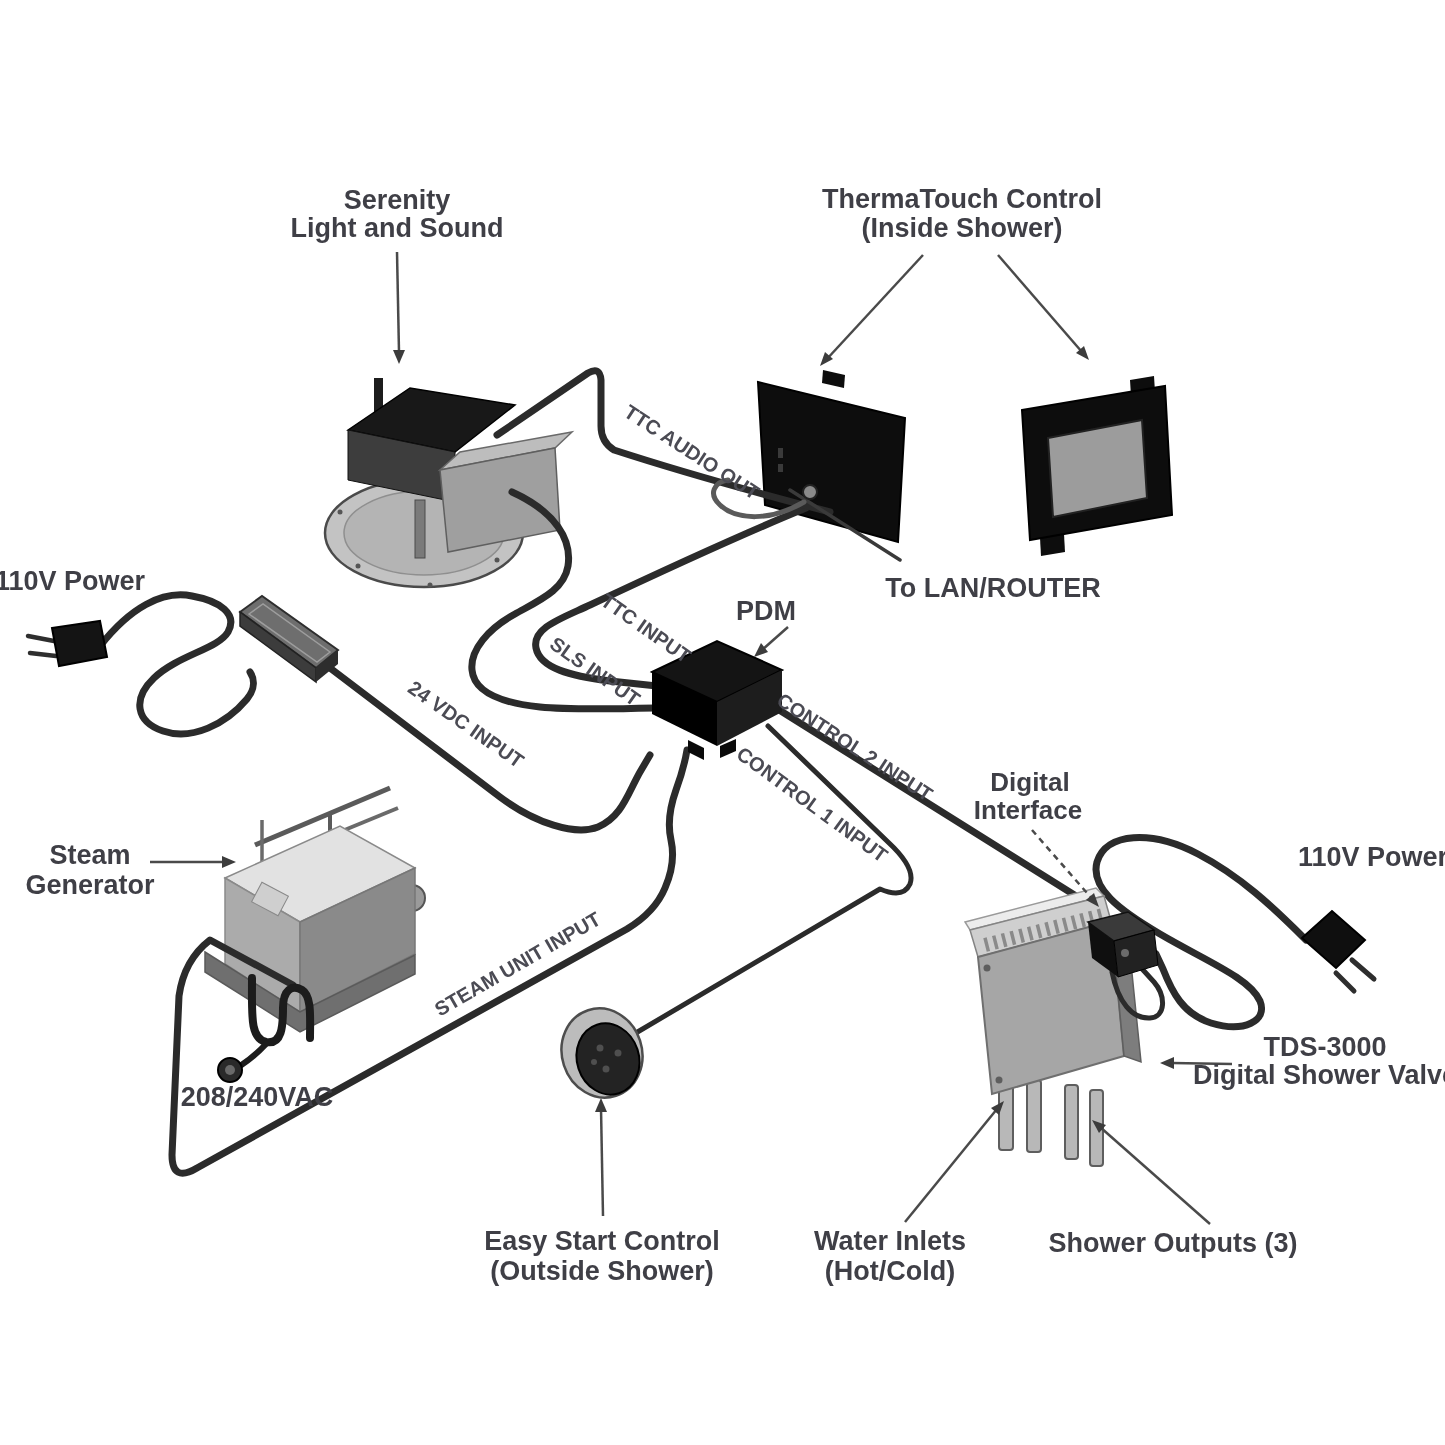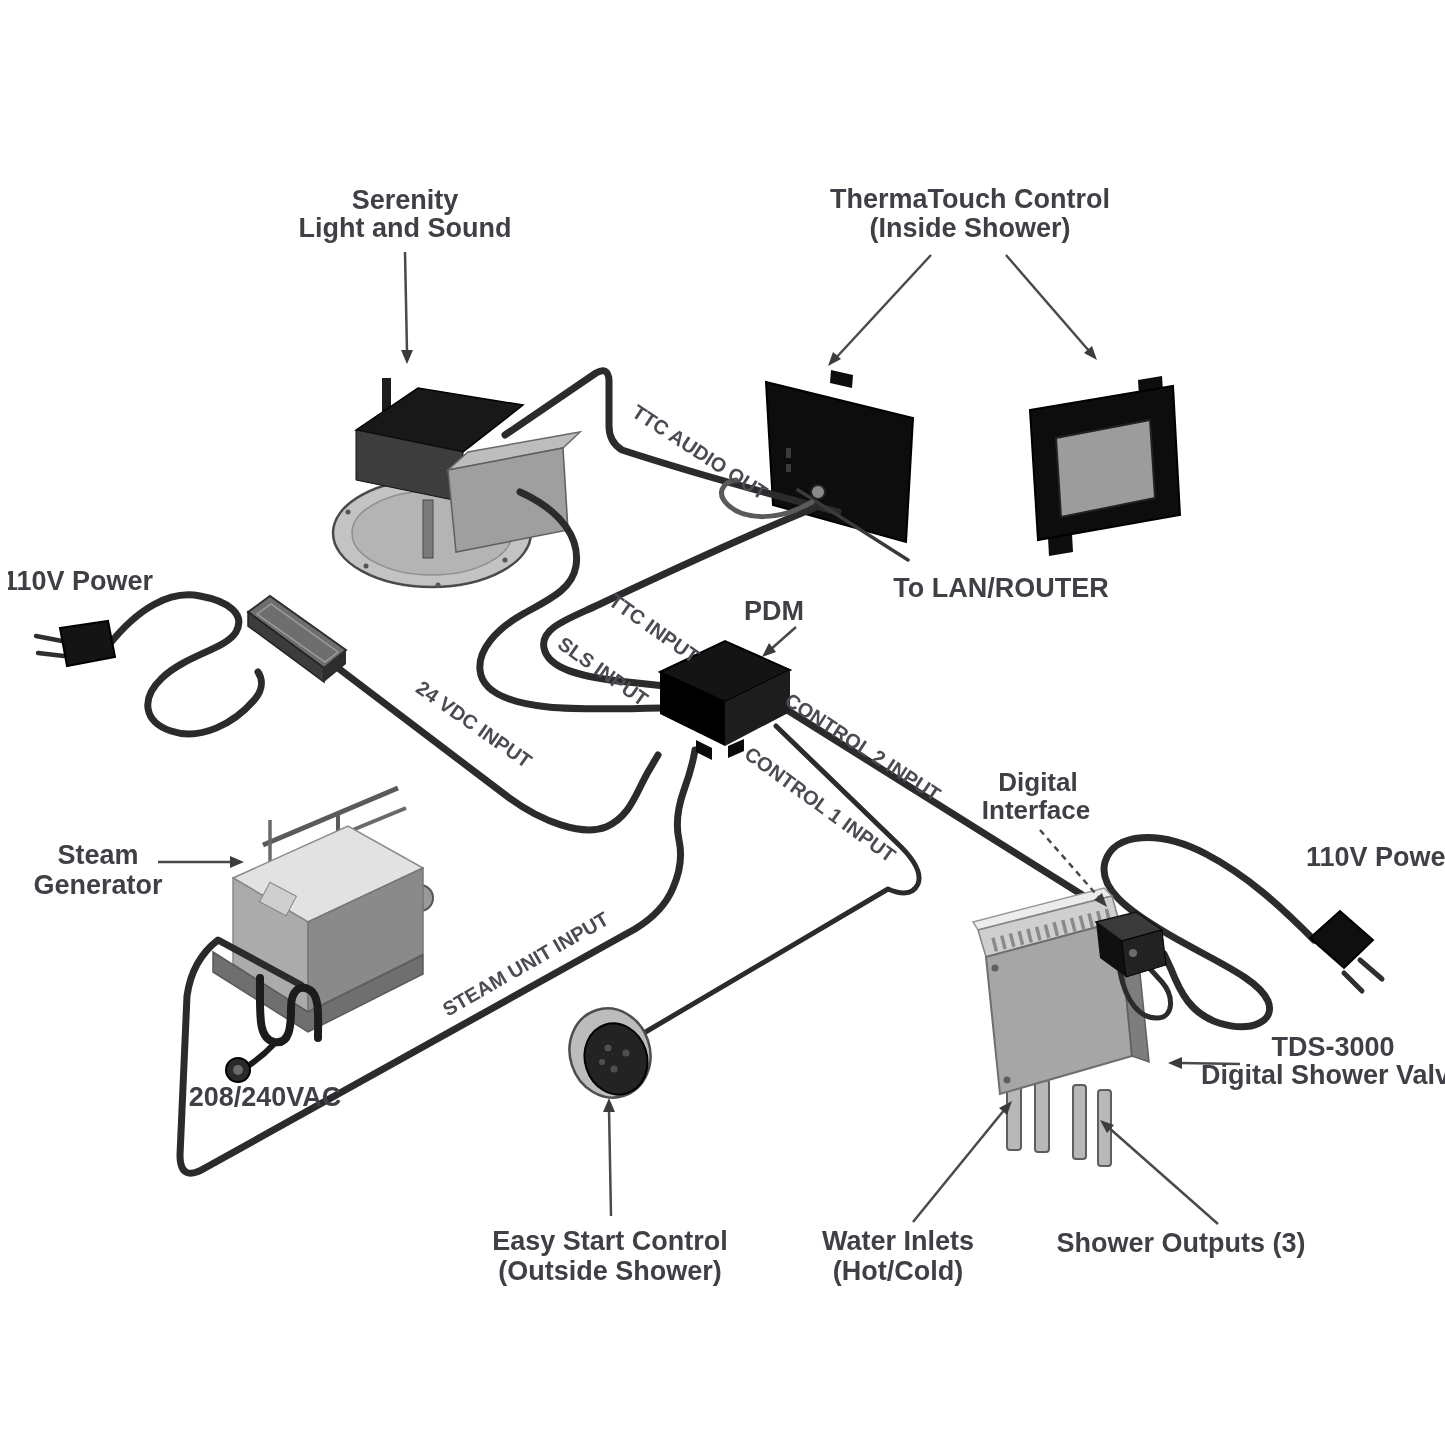--- a/index.html
+++ b/index.html
@@ -1,19 +1,18 @@
 <!DOCTYPE html>
 <html><head>
 <meta charset="utf-8">
 <style>
   html, body { margin: 0; padding: 0; background: #ffffff; }
   .stage {
     width: 1265px; height: 1445px; position: relative; background: #ffffff;
     font-family: "Liberation Sans", sans-serif;
-    padding-left: 8px;
   }
   svg { display: block; }
   .dev-label {
     font-family: "Liberation Sans", sans-serif;
     font-size: 27px; font-weight: 700; fill: #3f3f46;
   }
   .dev-label.small { font-size: 26px; }
   .cable-label {
     font-family: "Liberation Sans", sans-serif;
     font-size: 20px; font-weight: 700; fill: #4b4b54;

